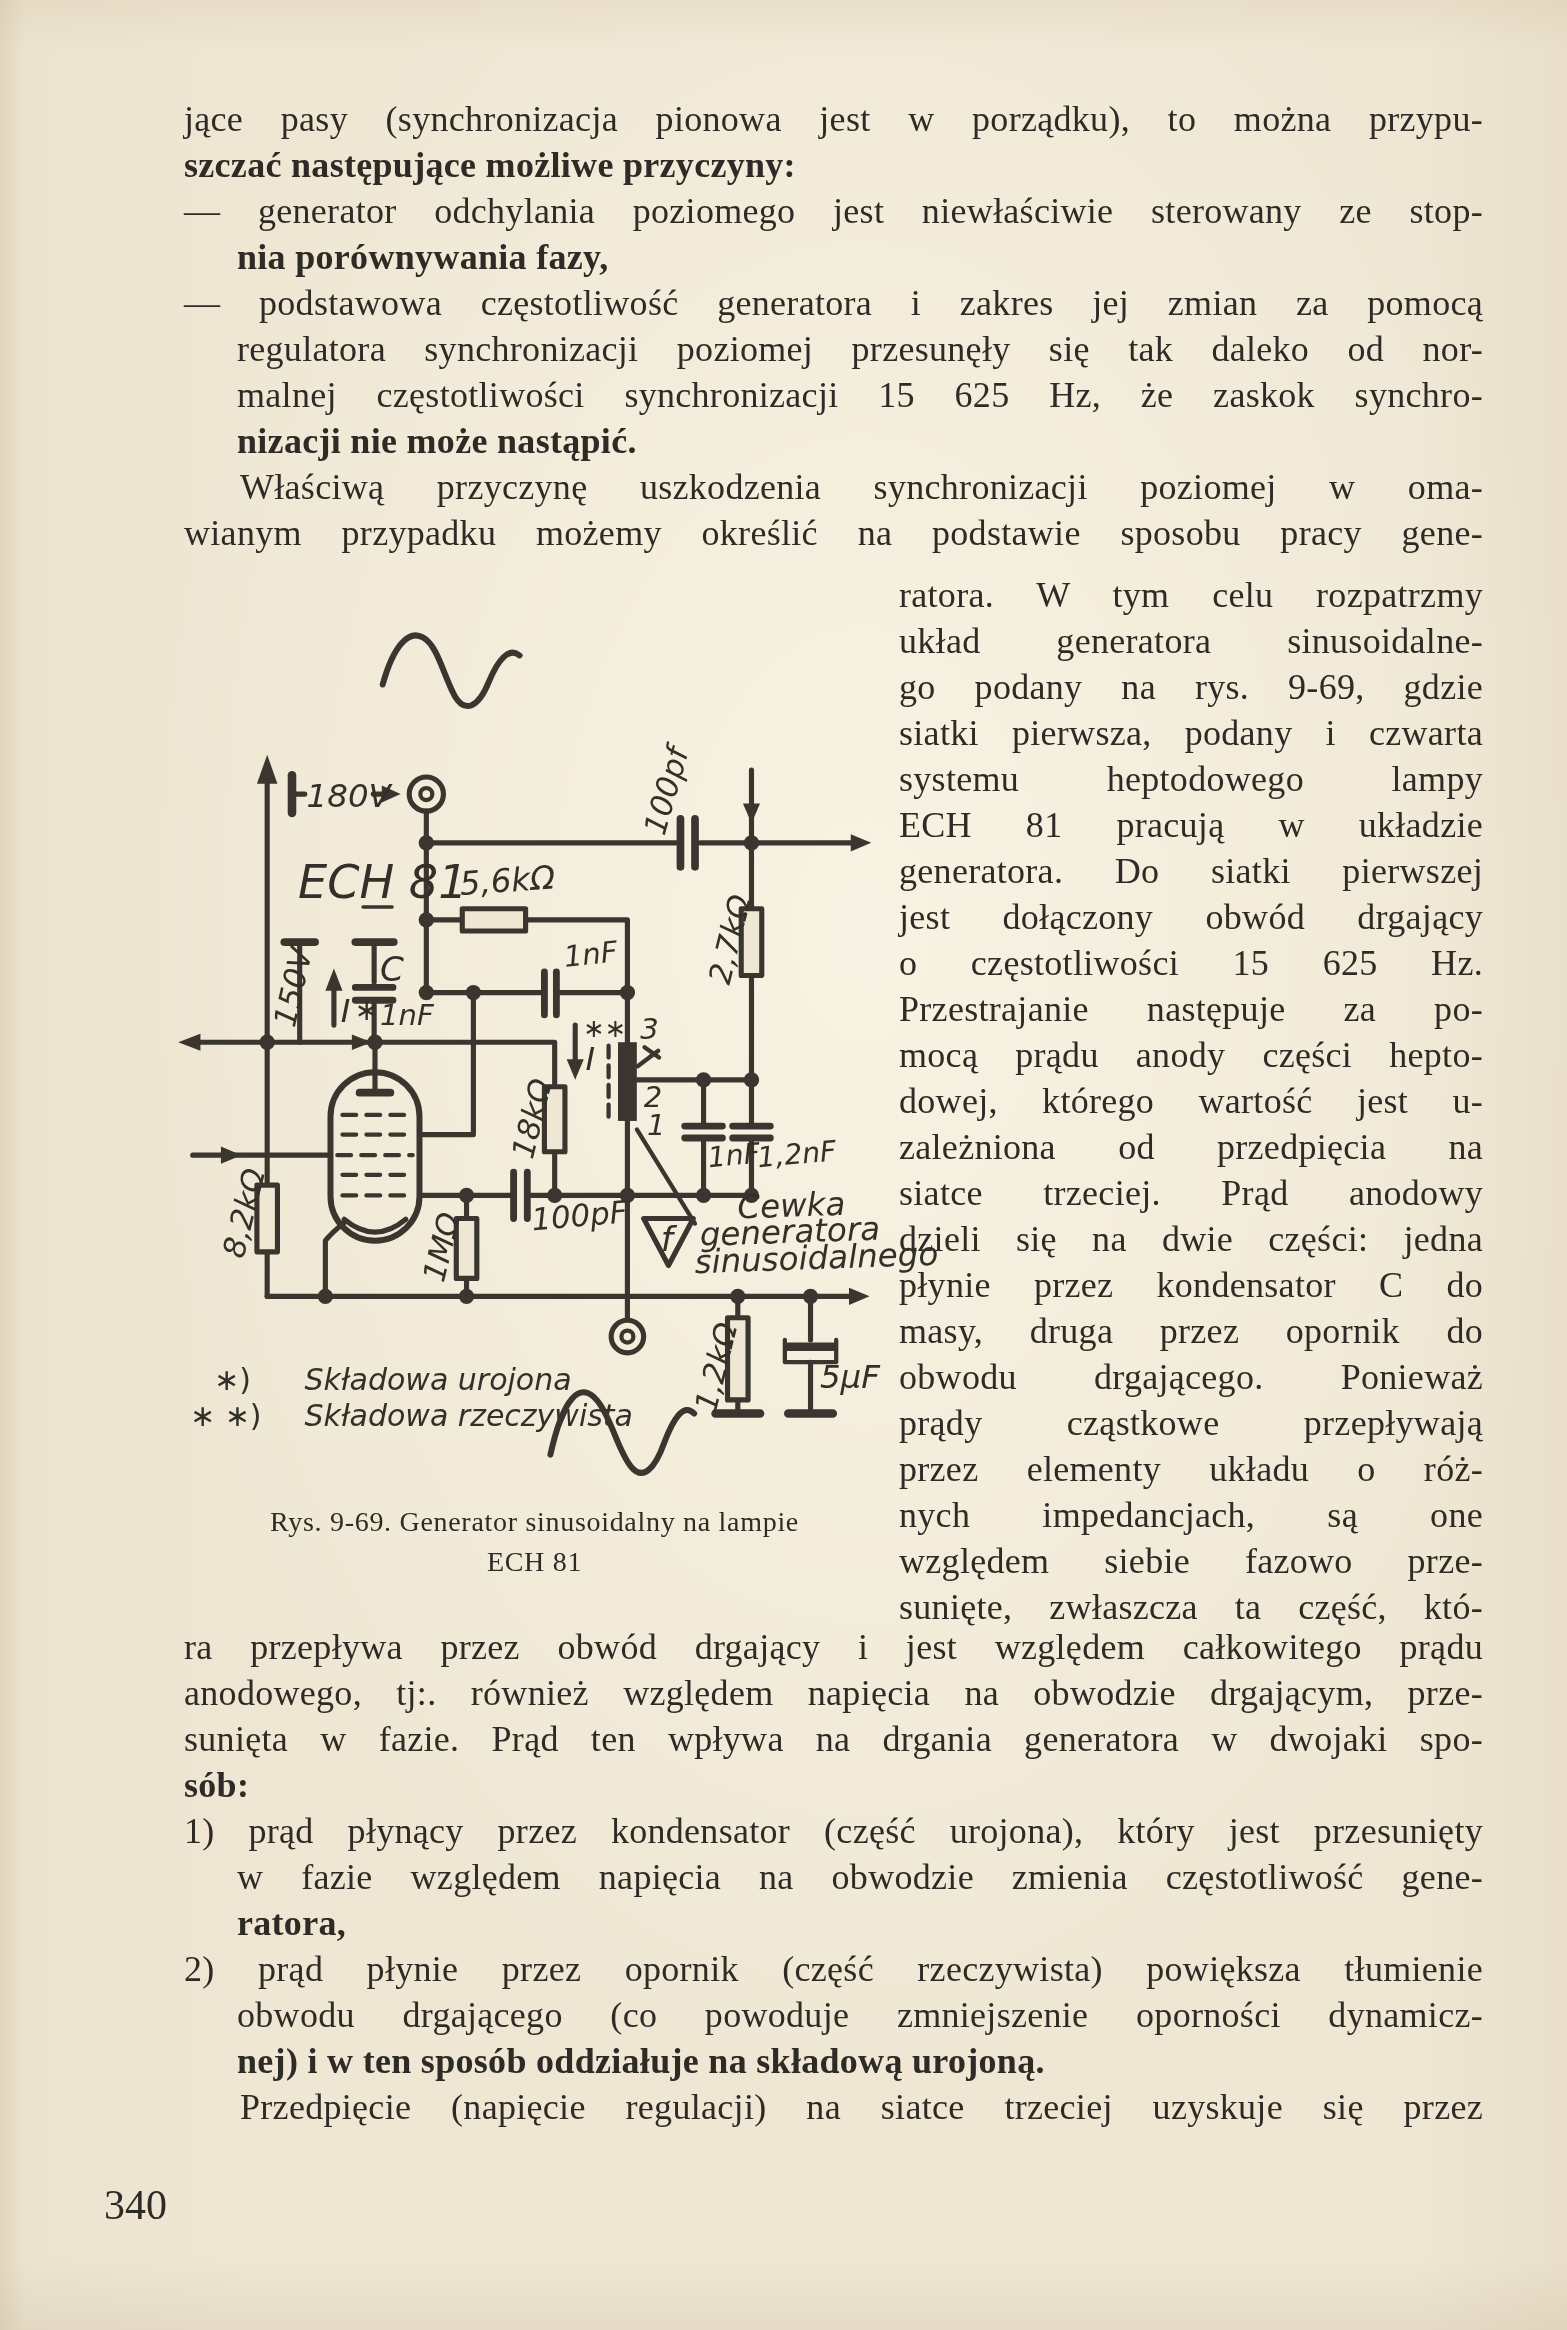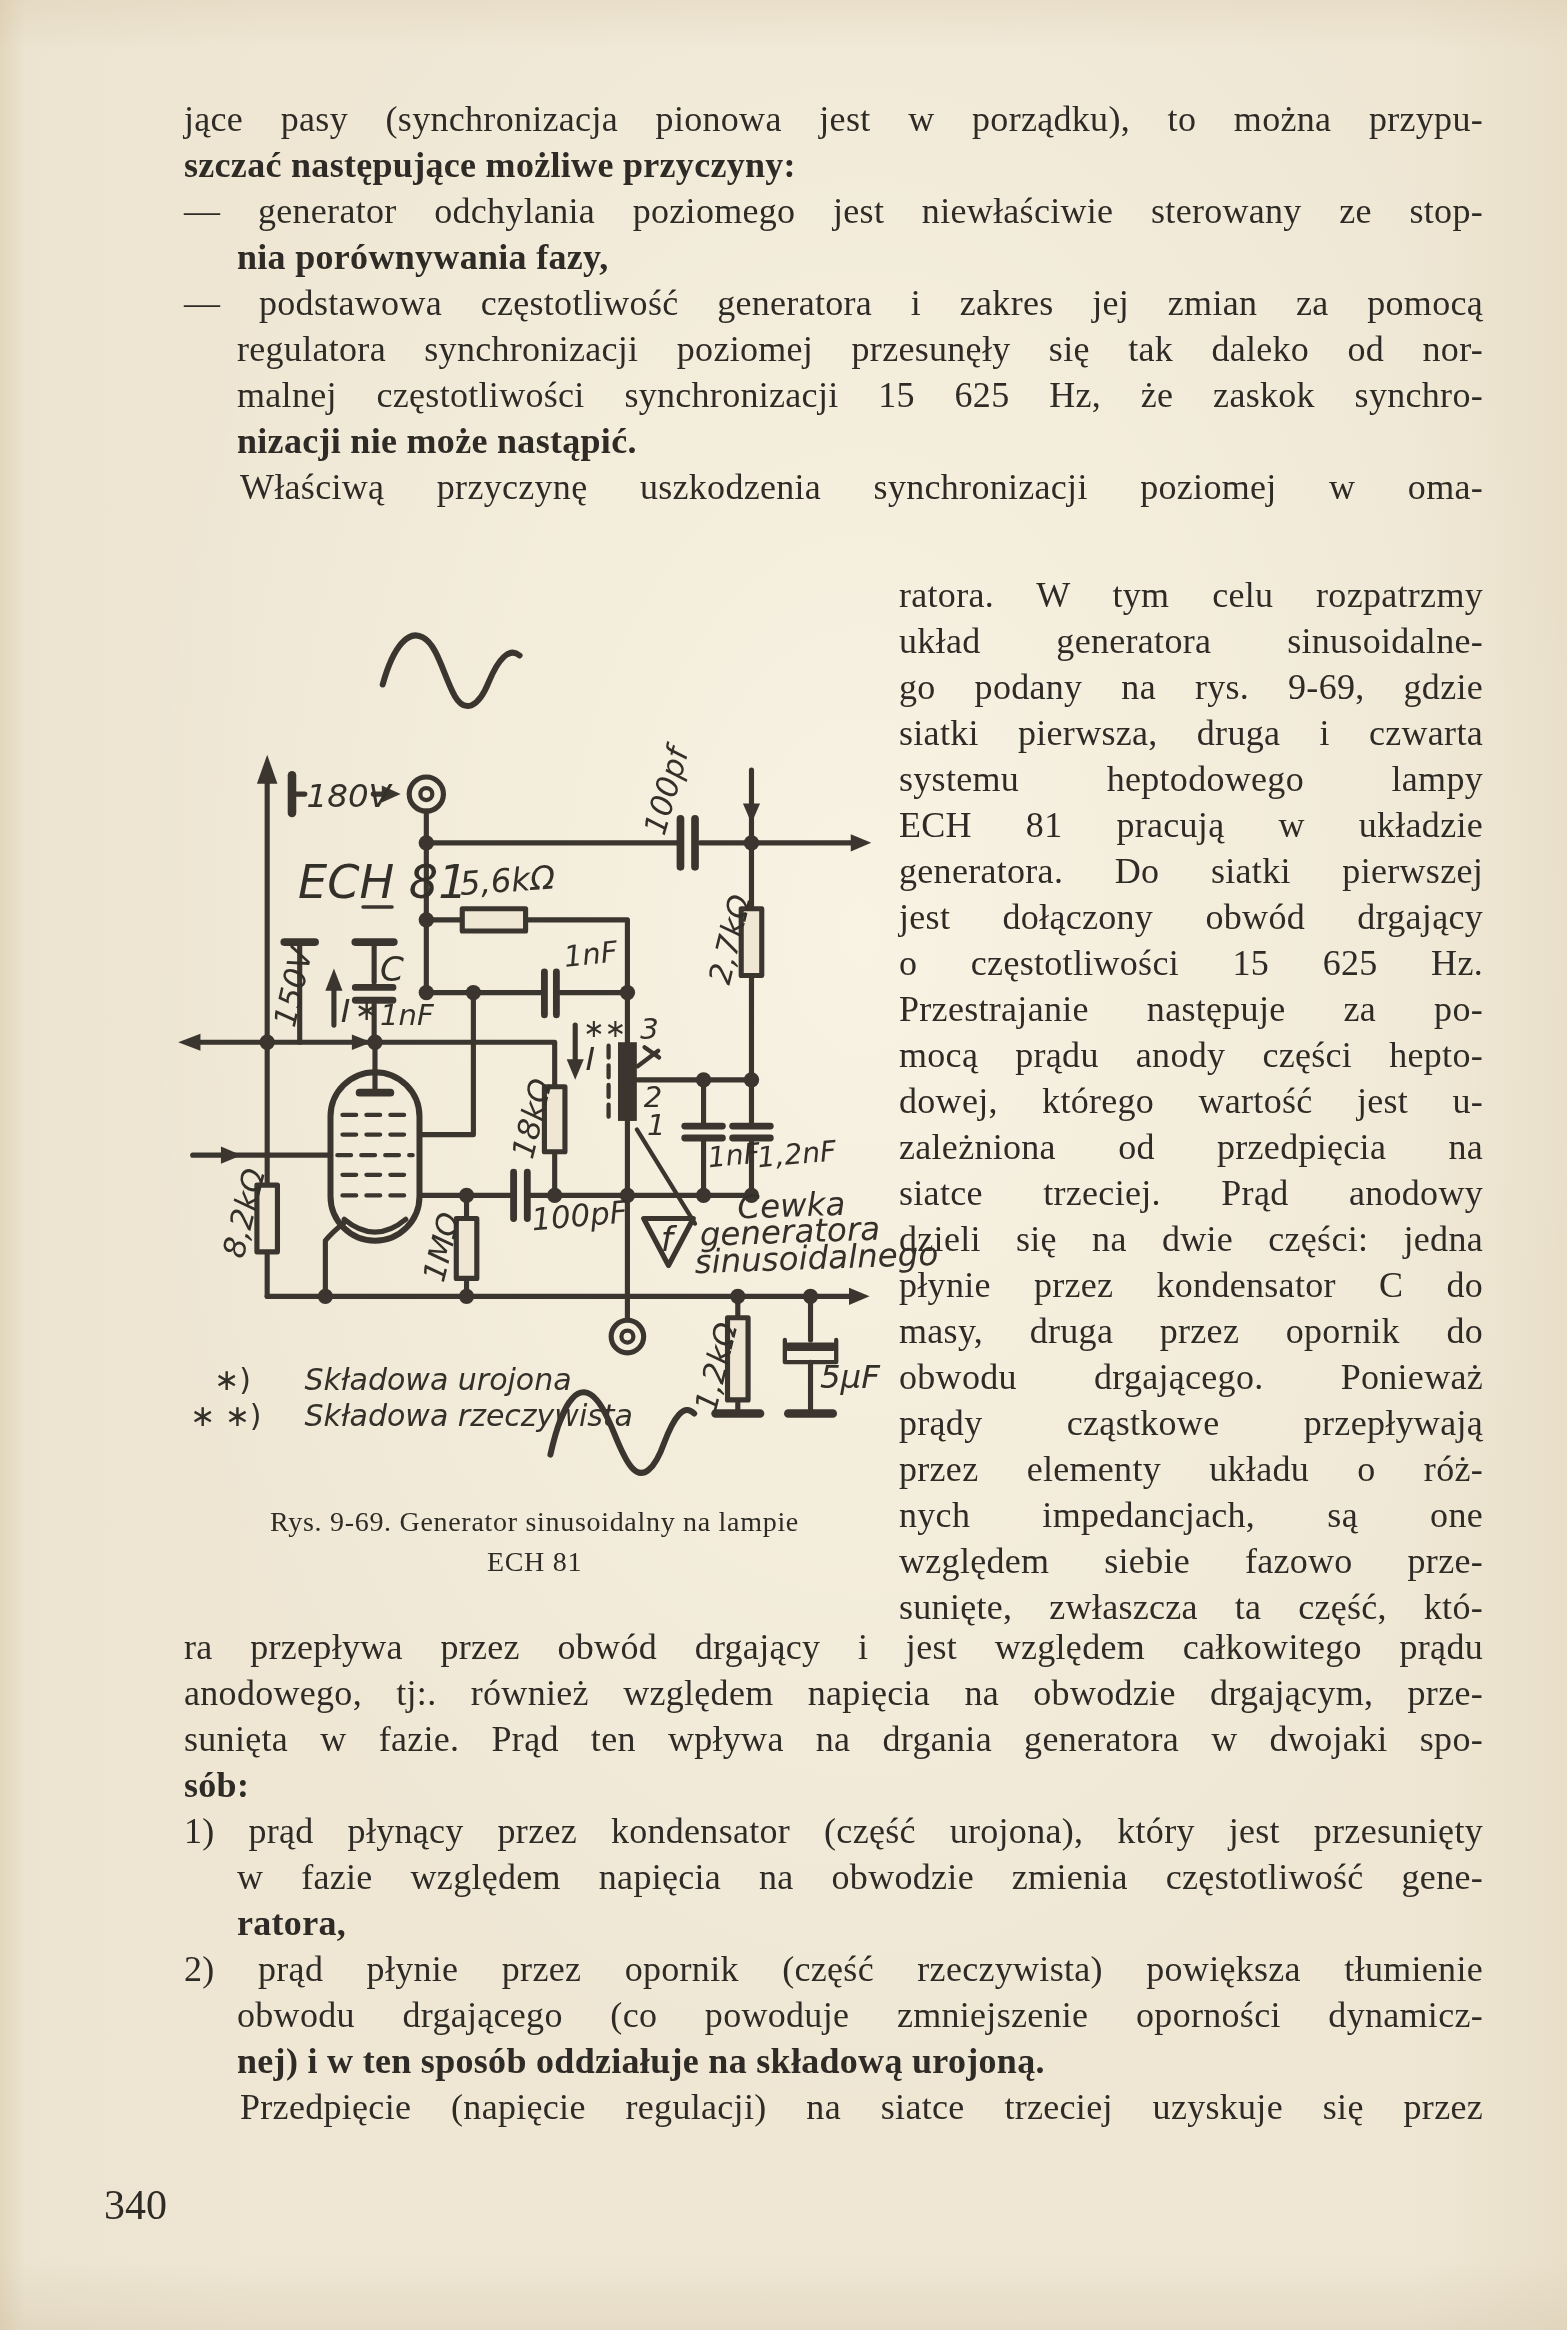--- a/index.html
+++ b/index.html
@@ -45,26 +45,27 @@
   <div class="tblock block-top">
       <div class="tline plain first">jące pasy (synchronizacja pionowa jest w porządku), to można przypu-</div>
       <div class="tline plain endline">szczać następujące możliwe przyczyny:</div>
       <div class="tline dash first">— generator odchylania poziomego jest niewłaściwie sterowany ze stop-</div>
       <div class="tline dash endline">nia porównywania fazy,</div>
       <div class="tline dash first">— podstawowa częstotliwość generatora i zakres jej zmian za pomocą</div>
       <div class="tline dash">regulatora synchronizacji poziomej przesunęły się tak daleko od nor-</div>
       <div class="tline dash">malnej częstotliwości synchronizacji 15 625 Hz, że zaskok synchro-</div>
       <div class="tline dash endline">nizacji nie może nastąpić.</div>
       <div class="tline indent first">Właściwą przyczynę uszkodzenia synchronizacji poziomej w oma-</div>
+      <div class="tline indent">wianym przypadku możemy określić na podstawie sposobu pracy gene-</div>
     </div>
   <div class="tblock col-right">
       <div class="tline plain first">ratora. W tym celu rozpatrzmy</div>
       <div class="tline plain">układ generatora sinusoidalne-</div>
       <div class="tline plain">go podany na rys. 9-69, gdzie</div>
-      <div class="tline plain">siatki pierwsza, druga i czwarta</div>
+      <div class="tline plain">siatki pierwsza, podany i czwarta</div>
       <div class="tline plain">systemu heptodowego lampy</div>
       <div class="tline plain">ECH 81 pracują w układzie</div>
       <div class="tline plain">generatora. Do siatki pierwszej</div>
       <div class="tline plain">jest dołączony obwód drgający</div>
       <div class="tline plain">o częstotliwości 15 625 Hz.</div>
       <div class="tline plain">Przestrajanie następuje za po-</div>
       <div class="tline plain">mocą prądu anody części hepto-</div>
       <div class="tline plain">dowej, którego wartość jest u-</div>
       <div class="tline plain">zależniona od przedpięcia na</div>
       <div class="tline plain">siatce trzeciej. Prąd anodowy</div>

